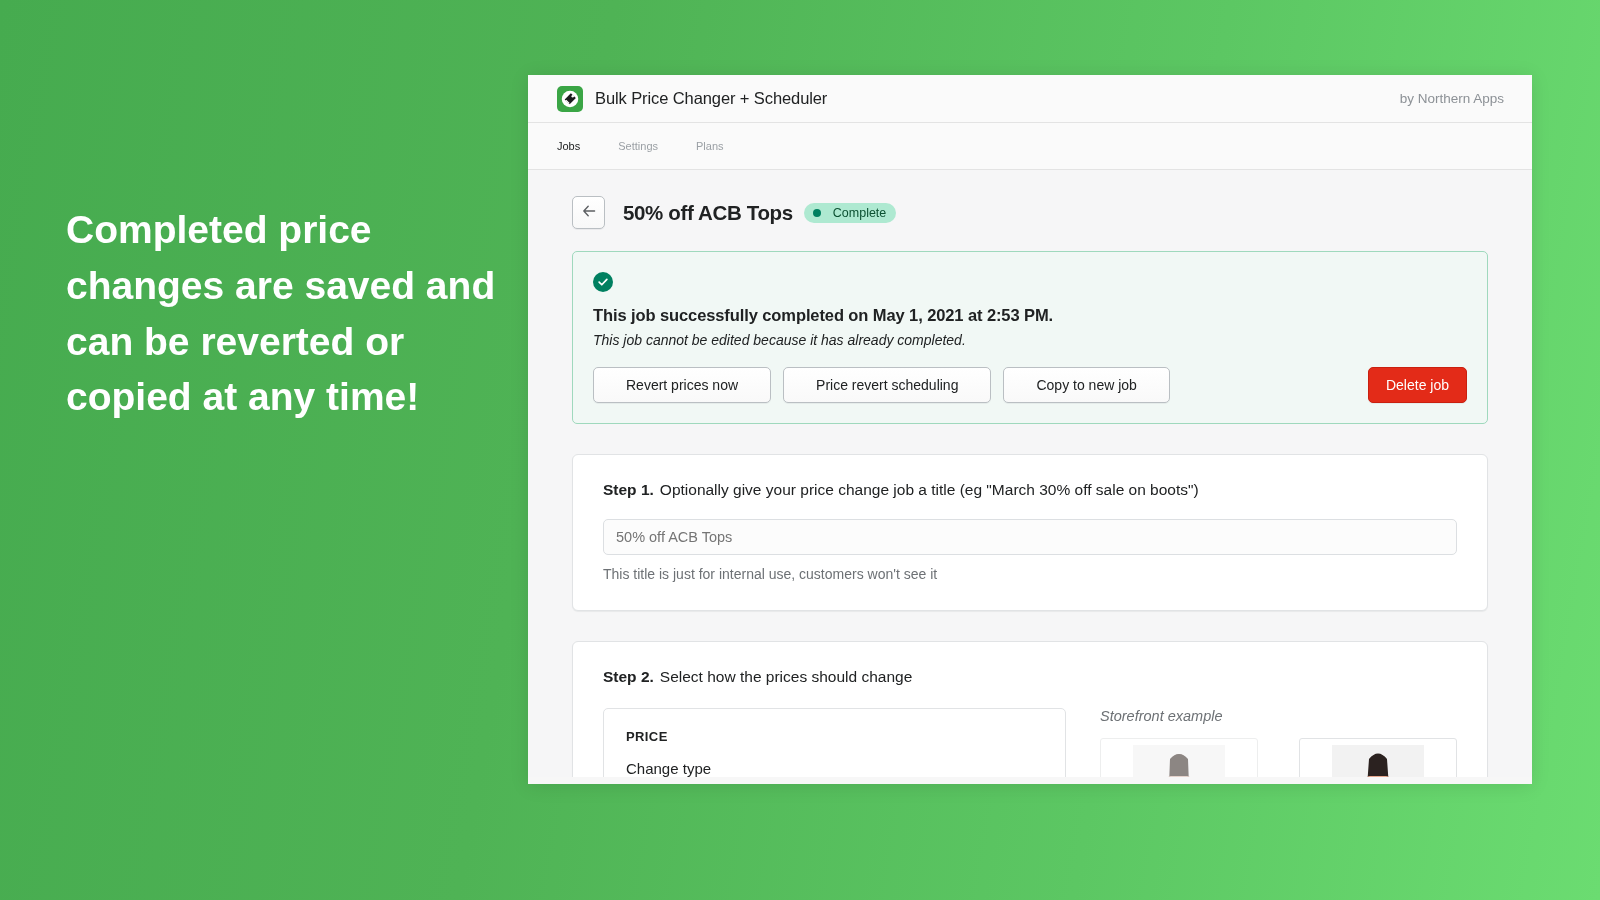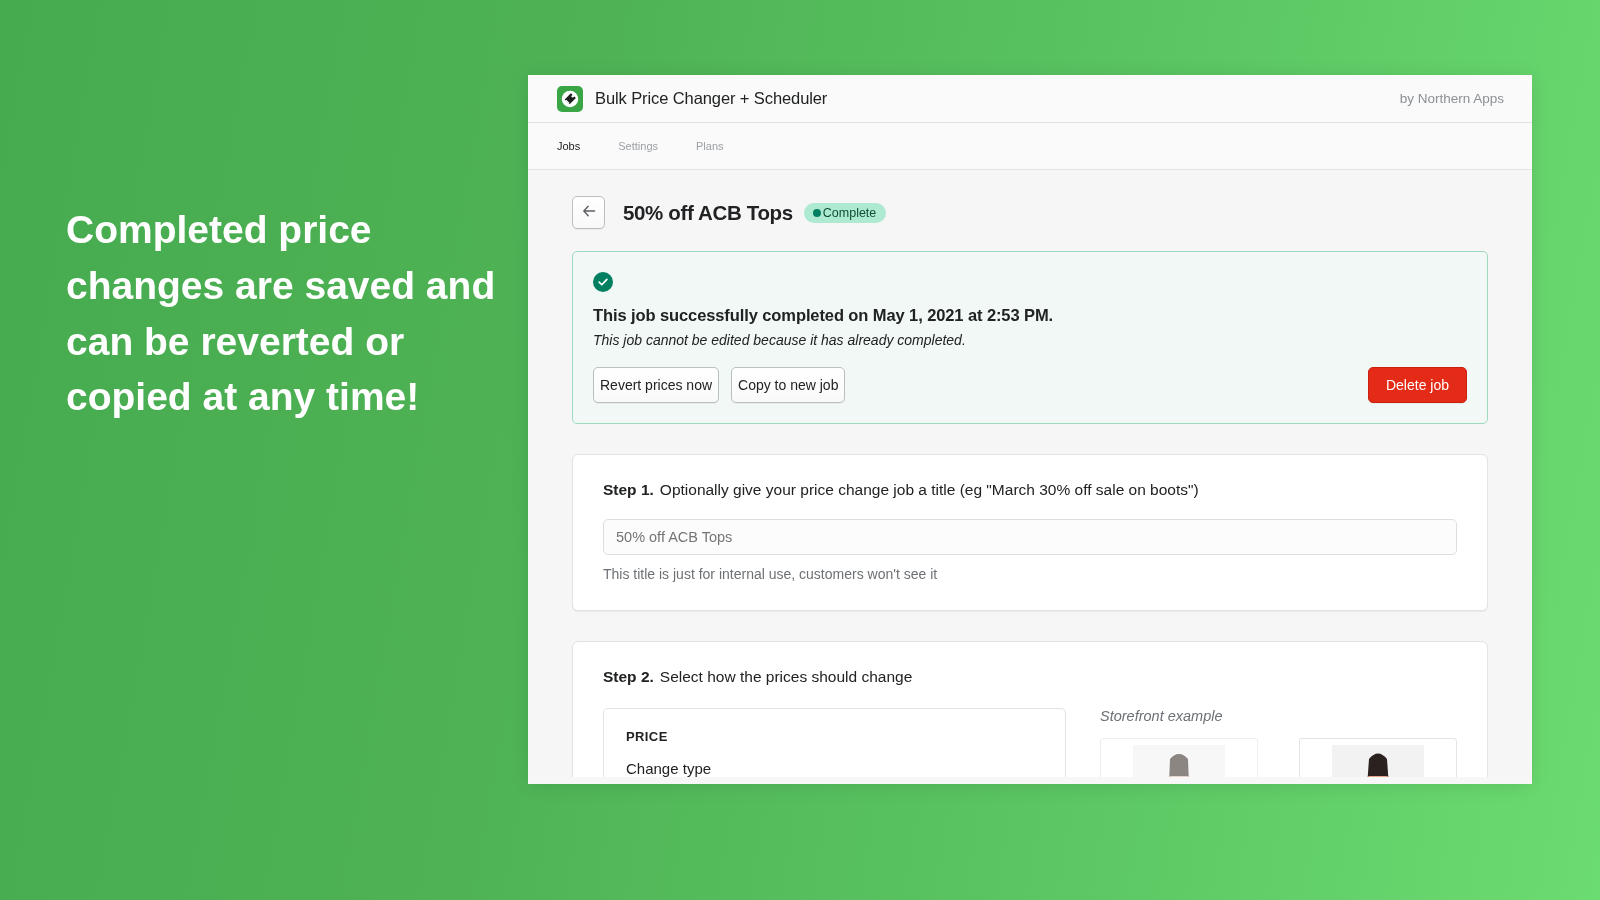--- a/index.html
+++ b/index.html
@@ -81,21 +81,21 @@
     background: linear-gradient(180deg,#ffffff,#f8f8f8);
     display: flex; align-items: center; justify-content: center;
     cursor: pointer; flex: 0 0 auto;
     box-shadow: 0 1px 0 rgba(22,29,37,0.05);
   }
   .page-title {
     margin-left: 18px; font-size: 20.5px; font-weight: bold; color: #202223;
     letter-spacing: -0.35px;
   }
   .badge {
-    margin-left: 11px; display: inline-flex; align-items: center; gap: 2px;
+    margin-left: 11px; display: inline-flex; align-items: center; gap: 12px;
     background: #aee9d1; color: #0c5132; border-radius: 11px;
     padding: 3px 10px 3px 9px; font-size: 12.5px; font-weight: 400;
   }
   .badge .dot { width: 8px; height: 8px; border-radius: 50%; background: #008060; }
 
   
   .banner {
     margin: 22px 44px 0 44px;
     background: #f1f8f5; border: 1px solid #9fd9bd; border-radius: 5px;
     padding: 18px 20px 20px 20px; display: flex; gap: 14px; flex-direction: column;
@@ -106,21 +106,21 @@
     margin-top: 2px;
   }
   .banner-main { flex: 1 1 auto; }
   .banner-title { font-size: 16.5px; font-weight: bold; color: #202223; letter-spacing: -0.1px; }
   .banner-sub { margin-top: 7px; font-size: 14px; font-style: italic; color: #202223; }
   .banner-actions { display: flex; align-items: center; margin-top: 19px; gap: 12px; }
   .btn {
     border: 1px solid #babfc3; border-radius: 5px;
     background: linear-gradient(180deg,#ffffff,#f9f9f9);
     color: #202223; font-size: 14px; font-family: inherit;
-    padding: 9px 6px; cursor: pointer;
+    padding: 9px 32px; cursor: pointer;
     box-shadow: 0 1px 0 rgba(22,29,37,0.05);
   }
   .btn-danger {
     margin-left: auto; background: #e32b18; border: 1px solid #c9200f;
     color: #ffffff; padding: 9px 17px;
   }
 
   
   .card {
     margin: 30px 44px 0 44px; background: #ffffff;
@@ -230,20 +230,21 @@
       <div class="check-icon">
         <svg width="12" height="12" viewBox="0 0 14 14">
           <path d="M2.5 7.2 L5.6 10.2 L11.5 3.9" stroke="#ffffff" stroke-width="2" fill="none" stroke-linecap="round" stroke-linejoin="round"></path>
         </svg>
       </div>
       <div class="banner-main">
         <div class="banner-title">This job successfully completed on May 1, 2021 at 2:53 PM.</div>
         <div class="banner-sub">This job cannot be edited because it has already completed.</div>
         <div class="banner-actions">
           <button class="btn">Revert prices now</button>
+          <button class="btn">Price revert scheduling</button>
           <button class="btn">Copy to new job</button>
           <button class="btn btn-danger">Delete job</button>
         </div>
       </div>
     </div>
 
     <div class="card">
       <div class="step-line">
         <span class="step-label">Step 1.</span><span class="step-desc">Optionally give your price change job a title (eg "March 30% off sale on boots")</span>
       </div>

